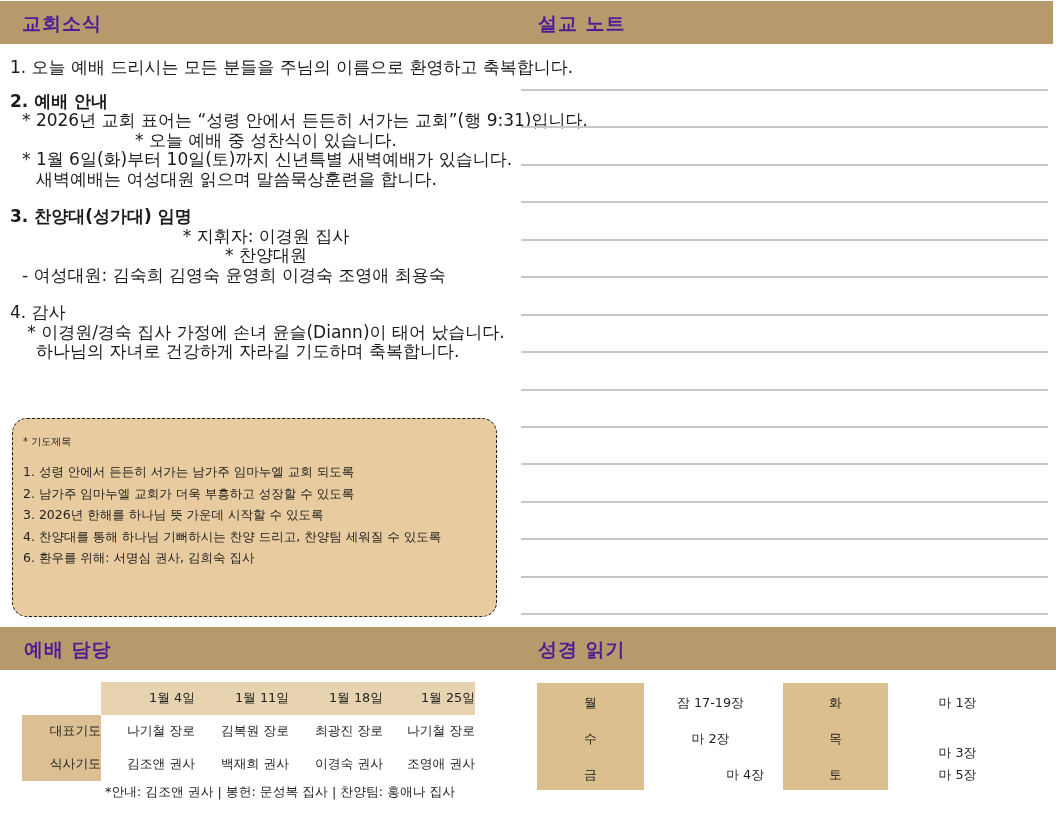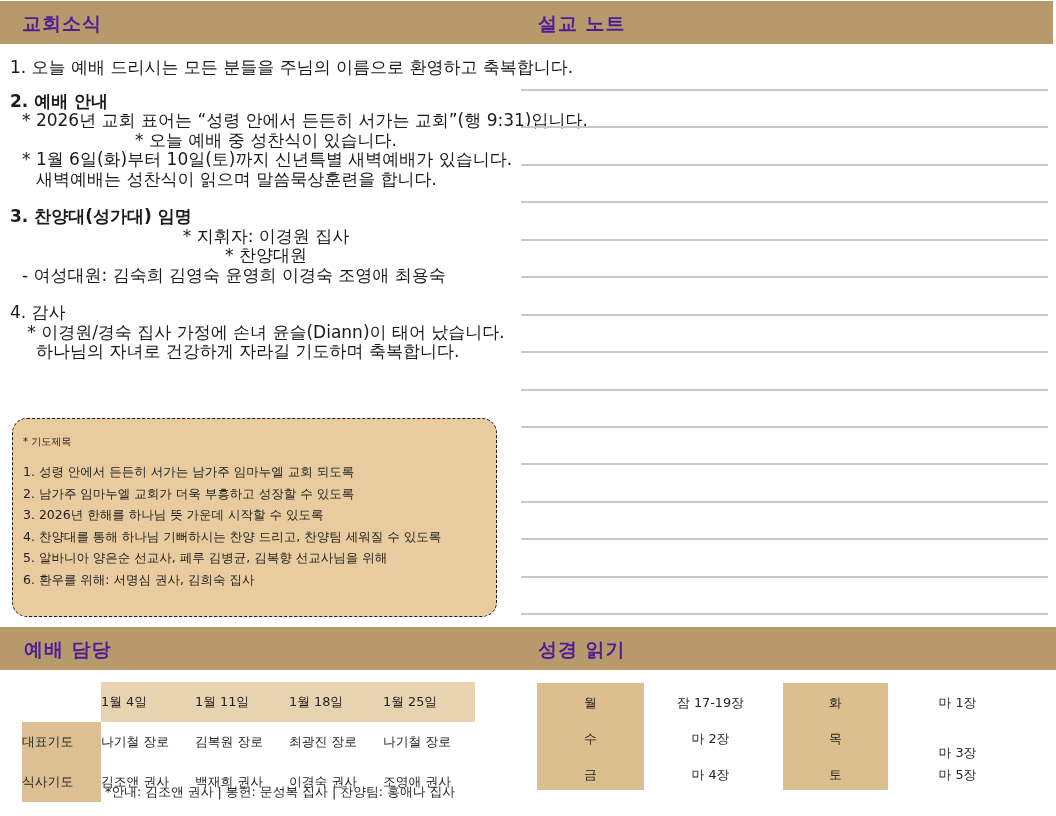--- a/index.html
+++ b/index.html
@@ -22,21 +22,21 @@
     background: #e8cb9e; border: 1.3px dashed #1a1a1a; border-radius: 15px; padding: 16px 10px; }
   .prayer-title { font-weight: normal; font-size: 10px; margin-bottom: 12px; }
   .prayer-list { list-style: none; font-size: 12.5px; line-height: 21.5px; }
   .prayer-list li { white-space: nowrap; }
 
   .notes { position: absolute; left: 521px; top: 0; width: 527px; }
   .note-line { position: absolute; left: 0; width: 527px; height: 2px; background: #c8c8c8; }
 
   .duty { position: absolute; left: 22px; top: 682px; }
   .duty table { border-collapse: collapse; font-size: 12.8px; }
-  .duty td, .duty th { height: 40px; font-weight: normal; text-align: left; white-space: nowrap; padding: 0; margin-top: 12px; }
+  .duty td, .duty th { height: 33px; font-weight: normal; text-align: right; white-space: nowrap; padding: 0; margin-top: 12px; }
   .duty th.date { background: #e8d3b0; width: 94px; height: 22px; }
   .duty th.corner { width: 79px; background: transparent; }
   .duty td.role { background: #dcc093; width: 79px; }
   .duty .note { position: absolute; left: 83px; top: 102px; font-size: 12.8px; white-space: nowrap; }
 
   .bible { position: absolute; left: 537px; top: 683px; width: 480px; height: 107px; }
   .bible .daybox { position: absolute; top: 0; width: 107px; height: 107px; background: #dbbf8f; }
   .bible .cell { position: absolute; width: 107px; height: 36px; line-height: 36px; text-align: center; font-size: 12.8px; white-space: nowrap; }
 </style>
 </head>
@@ -48,21 +48,21 @@
 
 <div class="news">
   <div class="item">
     <div class="line">1.  오늘 예배 드리시는 모든 분들을 주님의 이름으로 환영하고 축복합니다.</div>
   </div>
   <div class="item" style="margin-top:14px;">
     <div class="line head">2.  예배 안내</div>
     <div class="line ind1">* 2026년 교회 표어는 “성령 안에서 든든히 서가는 교회”(행 9:31)입니다.</div>
     <div class="line ind1">* 오늘 예배 중 성찬식이 있습니다.</div>
     <div class="line ind1">* 1월 6일(화)부터 10일(토)까지 신년특별 새벽예배가 있습니다.</div>
-    <div class="line ind2">새벽예배는 성찬식이 읽으며 말씀묵상훈련을 합니다.</div>
+    <div class="line ind2">새벽예배는 여성대원 읽으며 말씀묵상훈련을 합니다.</div>
   </div>
   <div class="item" style="margin-top:18px;">
     <div class="line head">3. 찬양대(성가대) 임명</div>
     <div class="line ind1">* 지휘자: 이경원 집사</div>
     <div class="line ind1">* 찬양대원</div>
     <div class="line ind0">- 여성대원: 김숙희 김영숙 윤영희 이경숙 조영애 최용숙</div>
   </div>
   <div class="item" style="margin-top:18px;">
     <div class="line head plain">4. 감사</div>
     <div class="line ind1">* 이경원/경숙 집사 가정에 손녀 윤슬(Diann)이 태어 났습니다.</div>
@@ -70,21 +70,20 @@
   </div>
 </div>
 
 <div class="prayer-box">
   <div class="prayer-title">* 기도제목</div>
   <ul class="prayer-list">
     <li>1. 성령 안에서 든든히 서가는 남가주 임마누엘 교회 되도록</li>
     <li>2. 남가주 임마누엘 교회가 더욱 부흥하고 성장할 수 있도록</li>
     <li>3. 2026년 한해를 하나님 뜻 가운데 시작할 수 있도록</li>
     <li>4. 찬양대를 통해 하나님 기뻐하시는 찬양 드리고, 찬양팀 세워질 수 있도록</li>
-    <li>5. 알바니아 양은순 선교사, 페루 김병균, 김복향 선교사님을 위해</li>
     <li>6. 환우를 위해: 서명심 권사, 김희숙 집사</li>
   </ul>
 </div>
 
 <div class="notes">
   <div class="note-line" style="top:89px;"></div>
   <div class="note-line" style="top:126px;"></div>
   <div class="note-line" style="top:164px;"></div>
   <div class="note-line" style="top:201px;"></div>
   <div class="note-line" style="top:239px;"></div>
@@ -136,21 +135,21 @@
 <div class="bible">
   <div class="daybox" style="left:0;"></div>
   <div class="daybox" style="left:246px;width:105px;"></div>
 
   <div class="cell" style="left:0;top:2px;">월</div>
   <div class="cell" style="left:0;top:38px;">수</div>
   <div class="cell" style="left:0;top:74px;">금</div>
 
   <div class="cell" style="left:120px;top:2px;">잠 17-19장</div>
   <div class="cell" style="left:120px;top:38px;">마 2장</div>
-  <div class="cell" style="left:120px;top:74px;">마 4장</div>
+  <div class="cell" style="left:120px;top:74px;text-align:right;">마 4장</div>
 
   <div class="cell" style="left:245px;top:2px;">화</div>
   <div class="cell" style="left:245px;top:38px;">목</div>
   <div class="cell" style="left:245px;top:74px;">토</div>
 
   <div class="cell" style="left:367px;top:2px;">마 1장</div>
   <div class="cell" style="left:367px;top:52px;">마 3장</div>
   <div class="cell" style="left:367px;top:74px;">마 5장</div>
 </div>
 

